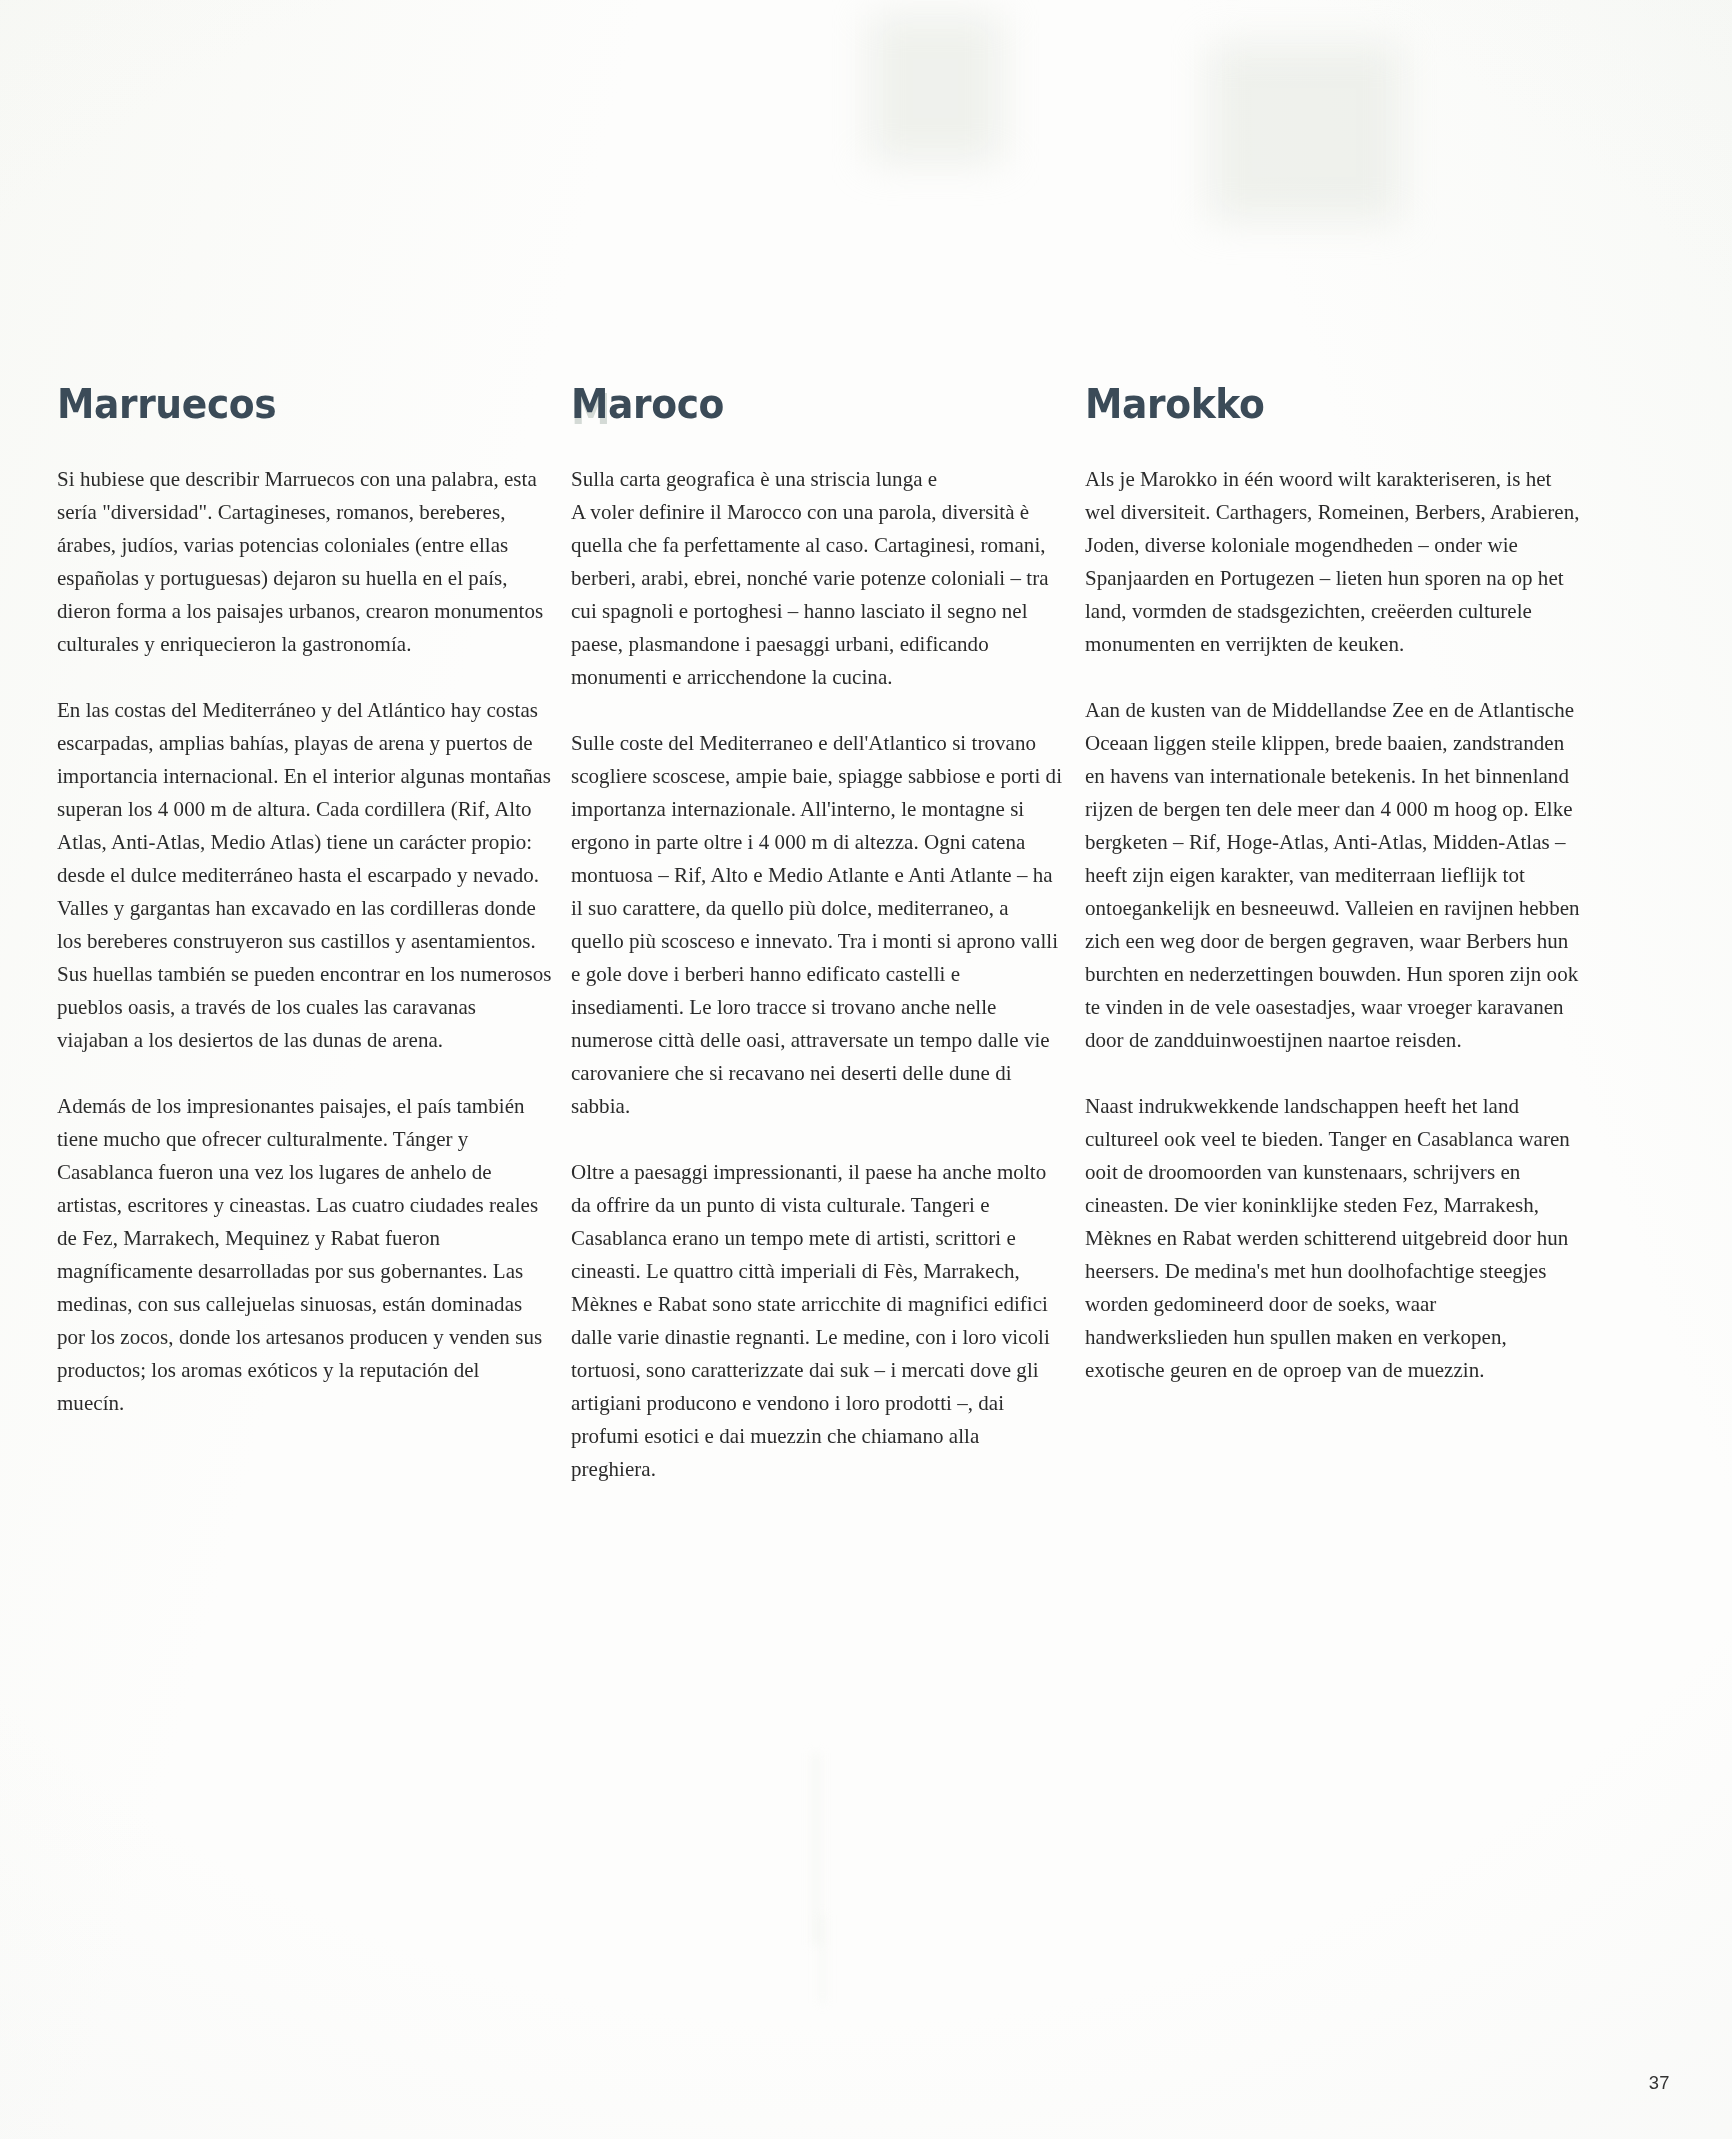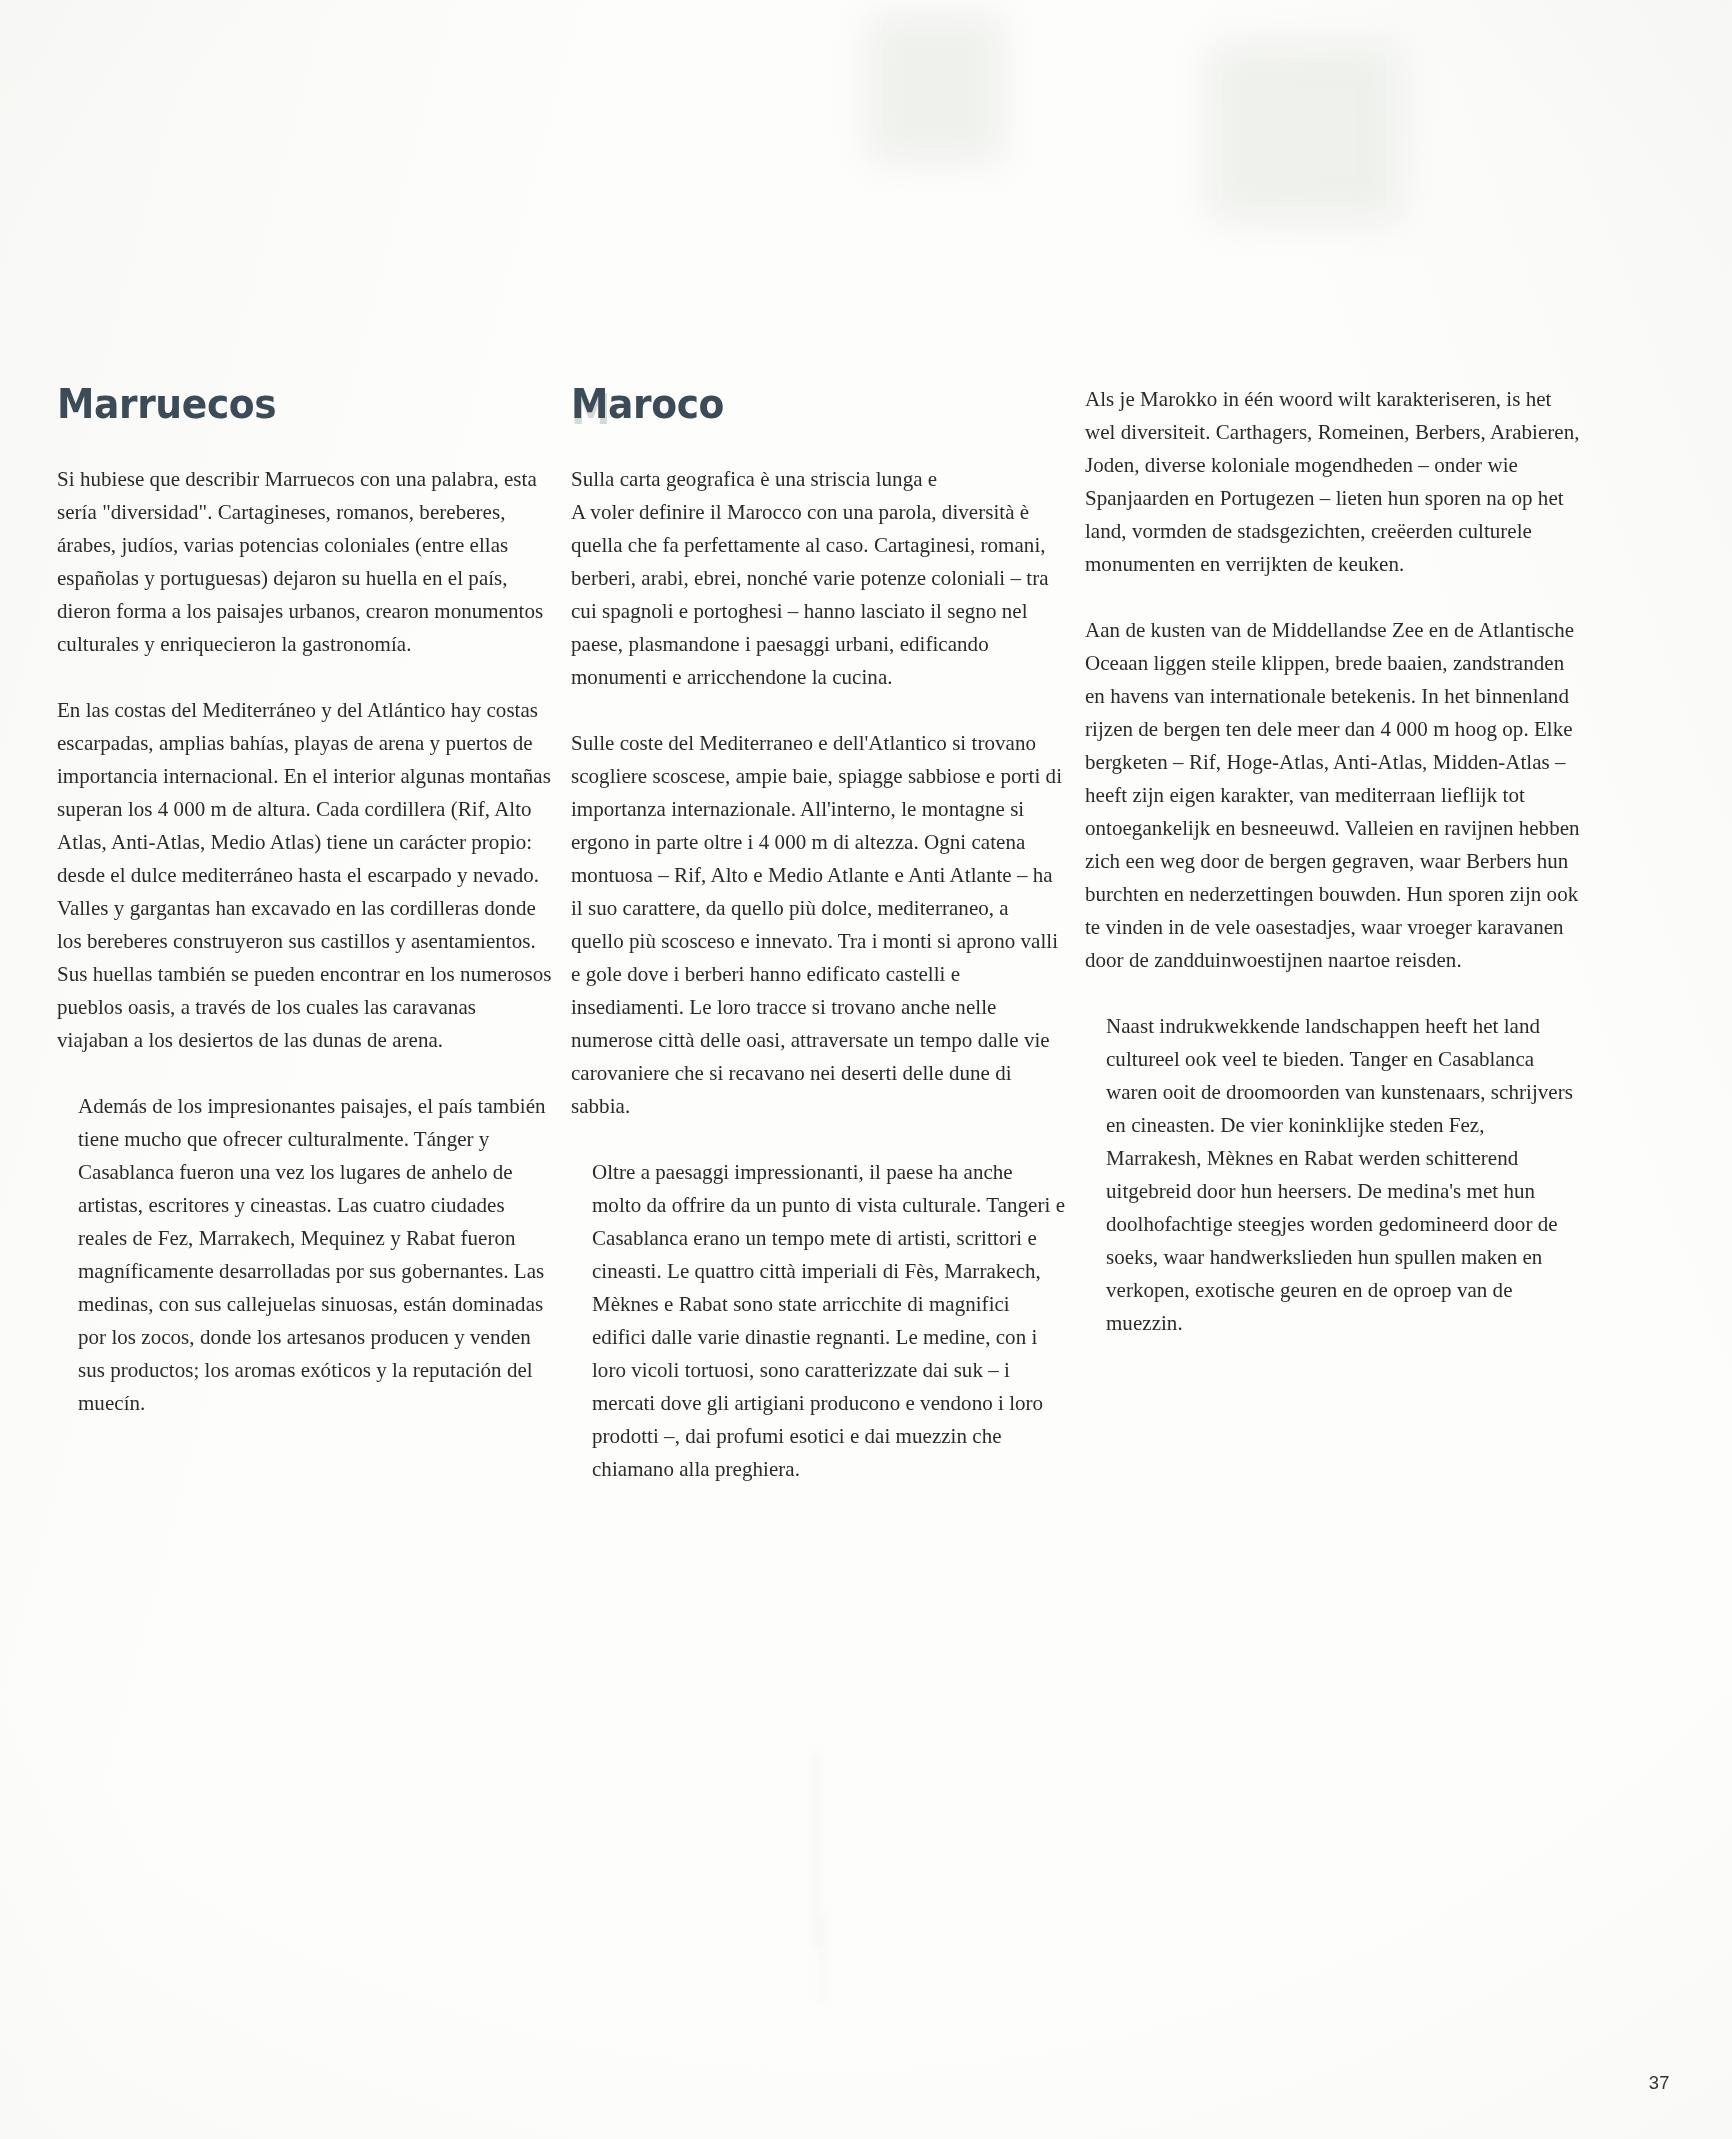--- a/index.html
+++ b/index.html
@@ -69,21 +69,21 @@
 
   .para {
     font-family: Liberation Serif, serif;
     font-size: 21px;
     line-height: 33px;
     color: #2b2b2b;
     margin: 0 0 33px 0;
     letter-spacing: 0.04px;
     white-space: pre-line;
   }
-  .para:last-child { margin-bottom: 0; margin-left: 21px; }
+  .para:last-child { margin-bottom: 0; }
 
   .page-number {
     position: absolute;
     right: 63px;
     bottom: 46px;
     font-family: "Liberation Sans", sans-serif;
     font-size: 18.4px;
     color: #333333;
     letter-spacing: 0.4px;
   }
@@ -130,20 +130,23 @@
         <span class="ghost-glyph">M</span>
         <h2 class="col-heading">Maroco</h2>
       </div>
       <p class="para">Sulla carta geografica è una striscia lunga e
 A voler definire il Marocco con una parola, diversità è quella che fa perfettamente al caso. Cartaginesi, romani, berberi, arabi, ebrei, nonché varie potenze coloniali – tra cui spagnoli e portoghesi – hanno lasciato il segno nel paese, plasmandone i paesaggi urbani, edificando monumenti e arricchendone la cucina.</p>
       <p class="para">Sulle coste del Mediterraneo e dell'Atlantico si trovano scogliere scoscese, ampie baie, spiagge sabbiose e porti di importanza internazionale. All'interno, le montagne si ergono in parte oltre i 4 000 m di altezza. Ogni catena montuosa – Rif, Alto e Medio Atlante e Anti Atlante – ha il suo carattere, da quello più dolce, mediterraneo, a quello più scosceso e innevato. Tra i monti si aprono valli e gole dove i berberi hanno edificato castelli e insediamenti. Le loro tracce si trovano anche nelle numerose città delle oasi, attraversate un tempo dalle vie carovaniere che si recavano nei deserti delle dune di sabbia.</p>
       <p class="para">Oltre a paesaggi impressionanti, il paese ha anche molto da offrire da un punto di vista culturale. Tangeri e Casablanca erano un tempo mete di artisti, scrittori e cineasti. Le quattro città imperiali di Fès, Marrakech, Mèknes e Rabat sono state arricchite di magnifici edifici dalle varie dinastie regnanti. Le medine, con i loro vicoli tortuosi, sono caratterizzate dai suk – i mercati dove gli artigiani producono e vendono i loro prodotti –, dai profumi esotici e dai muezzin che chiamano alla preghiera.</p>
     </div>
 
     <div class="column">
+      <div class="heading-wrap">
+        <h2 class="col-heading">Marokko</h2>
+      </div>
       <p class="para">Als je Marokko in één woord wilt karakteriseren, is het wel diversiteit. Carthagers, Romeinen, Berbers, Arabieren, Joden, diverse koloniale mogendheden – onder wie Spanjaarden en Portugezen – lieten hun sporen na op het land, vormden de stadsgezichten, creëerden culturele monumenten en verrijkten de keuken.</p>
       <p class="para">Aan de kusten van de Middellandse Zee en de Atlantische Oceaan liggen steile klippen, brede baaien, zandstranden en havens van internationale betekenis. In het binnenland rijzen de bergen ten dele meer dan 4 000 m hoog op. Elke bergketen – Rif, Hoge-Atlas, Anti-Atlas, Midden-Atlas – heeft zijn eigen karakter, van mediterraan lieflijk tot ontoegankelijk en besneeuwd. Valleien en ravijnen hebben zich een weg door de bergen gegraven, waar Berbers hun burchten en nederzettingen bouwden. Hun sporen zijn ook te vinden in de vele oasestadjes, waar vroeger karavanen door de zandduinwoestijnen naartoe reisden.</p>
       <p class="para">Naast indrukwekkende landschappen heeft het land cultureel ook veel te bieden. Tanger en Casablanca waren ooit de droomoorden van kunstenaars, schrijvers en cineasten. De vier koninklijke steden Fez, Marrakesh, Mèknes en Rabat werden schitterend uitgebreid door hun heersers. De medina's met hun doolhofachtige steegjes worden gedomineerd door de soeks, waar handwerkslieden hun spullen maken en verkopen, exotische geuren en de oproep van de muezzin.</p>
     </div>
 
   </div>
 
   <div class="page-number">37</div>
 
 </div>

